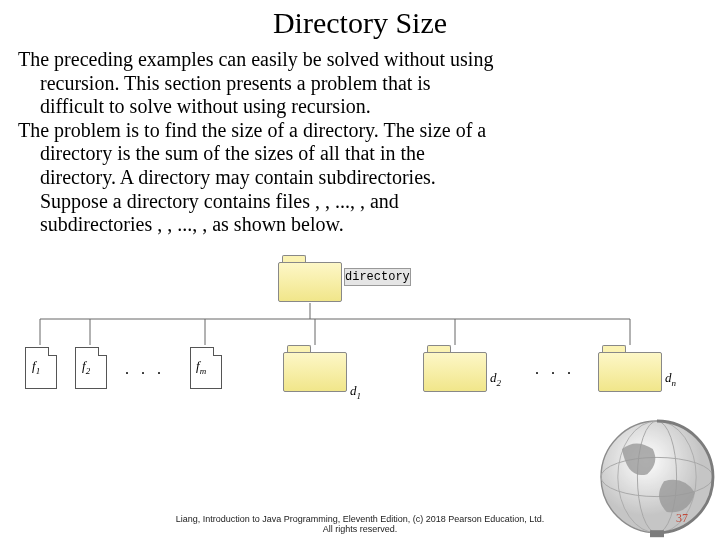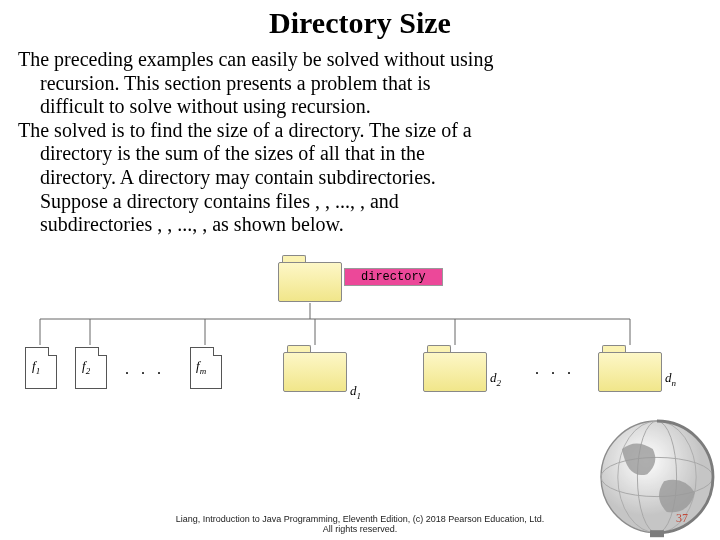--- a/index.html
+++ b/index.html
@@ -10,21 +10,21 @@
     font-family: "Times New Roman", Times, serif;
     background: #fff;
     position: relative;
     overflow: hidden;
   }
   .title {
     text-align: center;
     font-size: 30px;
     margin-top: 6px;
     margin-bottom: 8px;
-    font-weight: bold;
+    font-weight: normal;
   }
   .body-text {
     font-size: 20px;
     line-height: 1.18;
     padding: 0 18px 0 18px;
   }
   .indent {
     padding-left: 22px;
     display: block;
   }
@@ -76,23 +76,23 @@
     font-family: "Times New Roman", serif;
     font-size: 13px;
     font-style: italic;
   }
   .label sub { font-size: 9px; font-style: italic; }
   .dirlabel {
     position: absolute;
     top: 13px;
     font-family: "Courier New", monospace;
     font-size: 12px;
-    background: #ec4899;
+    background: #e5e5e5;
     border: 1px solid #999;
-    padding: 1px 16px;
+    padding: 1px 0;
   }
   .dots {
     position: absolute;
     font-size: 16px;
     letter-spacing: 4px;
   }
   svg.lines {
     position: absolute;
     top: 0; left: 0;
     width: 680px; height: 160px;
@@ -126,21 +126,21 @@
 </style>
 </head>
 <body>
 
 <h1 class="title">Directory Size</h1>
 
 <div class="body-text">
   <span>The preceding examples can easily be solved without using</span><br>
   <span class="indent">recursion.  This section presents a problem that is</span>
   <span class="indent">difficult to solve without using recursion.</span>
-  <span>The solved is to find the size of a directory. The size of a</span><br>
+  <span>The problem is to find the size of a directory. The size of a</span><br>
   <span class="indent">directory is the sum of the sizes of all that in the</span>
   <span class="indent">directory. A directory  may contain subdirectories.</span>
   <span class="indent">Suppose a directory contains files , , ..., , and</span>
   <span class="indent">subdirectories , , ..., , as shown below.</span>
 </div>
 
 <div class="diagram">
   <svg class="lines">
     <line x1="290" y1="48" x2="290" y2="64" stroke="#666" stroke-width="1"></line>
     <line x1="20" y1="64" x2="610" y2="64" stroke="#666" stroke-width="1"></line>

